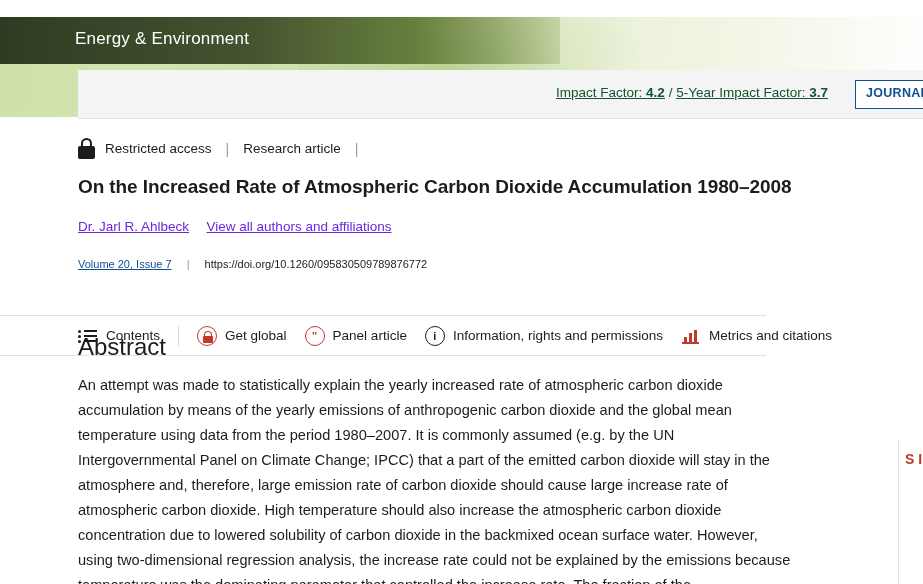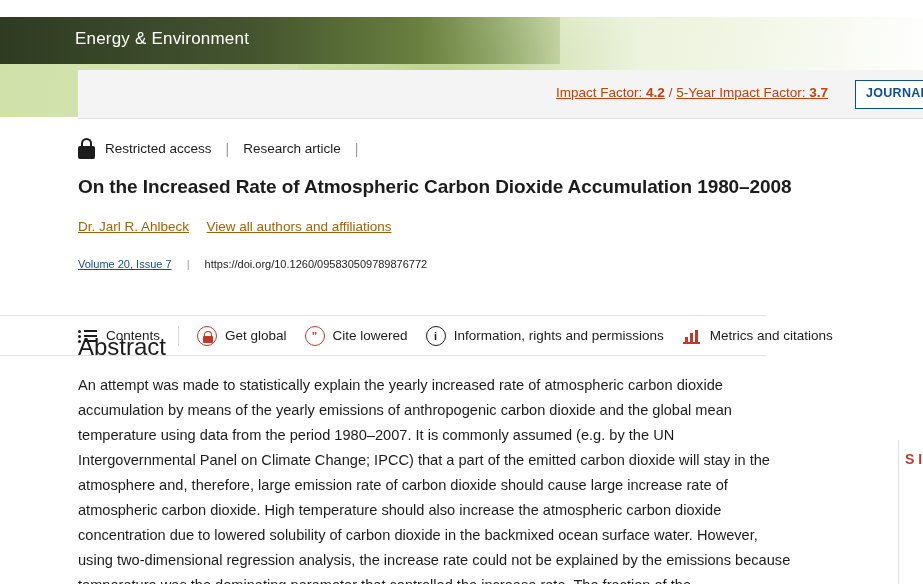--- a/index.html
+++ b/index.html
@@ -59,21 +59,21 @@
     left: 78px; top: 70px;
     width: 845px;
     height: 48px;
     background: #f4f4f4;
     border-bottom: 1px solid #e2e2e2;
   }
   .if-text {
     position: absolute;
     right: 95px; top: 15px;
     font-size: 13.5px;
-    color: #c2410c;
+    color: #14532d;
     white-space: nowrap;
   }
   .if-text u { text-decoration: underline; }
   .if-text b { font-weight: bold; }
   .journal-btn {
     position: absolute;
     left: 855px; top: 80px;
     height: 29px;
     padding: 5px 10px 0 10px;
     border: 1px solid #0e4f92;
@@ -134,21 +134,21 @@
     letter-spacing: -0.1px;
   }
 
   
   .authors-row {
     position: absolute;
     left: 78px; top: 219px;
     font-size: 13.5px;
   }
   .authors-row a {
-    color: #a16207;
+    color: #6d28d9;
     text-decoration: underline;
   }
   .authors-row .gap { display: inline-block; width: 10px; }
 
   .volume-row {
     position: absolute;
     left: 78px; top: 258px;
     font-size: 11px;
     color: #1c1c1c;
   }
@@ -346,21 +346,21 @@
         <span class="ic-lock-sm" style="position:absolute;left:0;top:0;width:20px;height:20px">
           <span class="sh"></span>
           <span class="bd"></span>
         </span>
       </span>
       <span class="lbl">Get global</span>
     </div>
 
     <div class="tb-item">
       <span class="ic ic-circle c-red">”</span>
-      <span class="lbl">Cite lowered</span>
+      <span class="lbl">Panel article</span>
     </div>
 
 
     <div class="tb-item">
       <span class="ic ic-circle c-info">i</span>
       <span class="lbl">Information, rights and permissions</span>
     </div>
 
     <div class="tb-item">
       <span class="ic ic-metrics">

